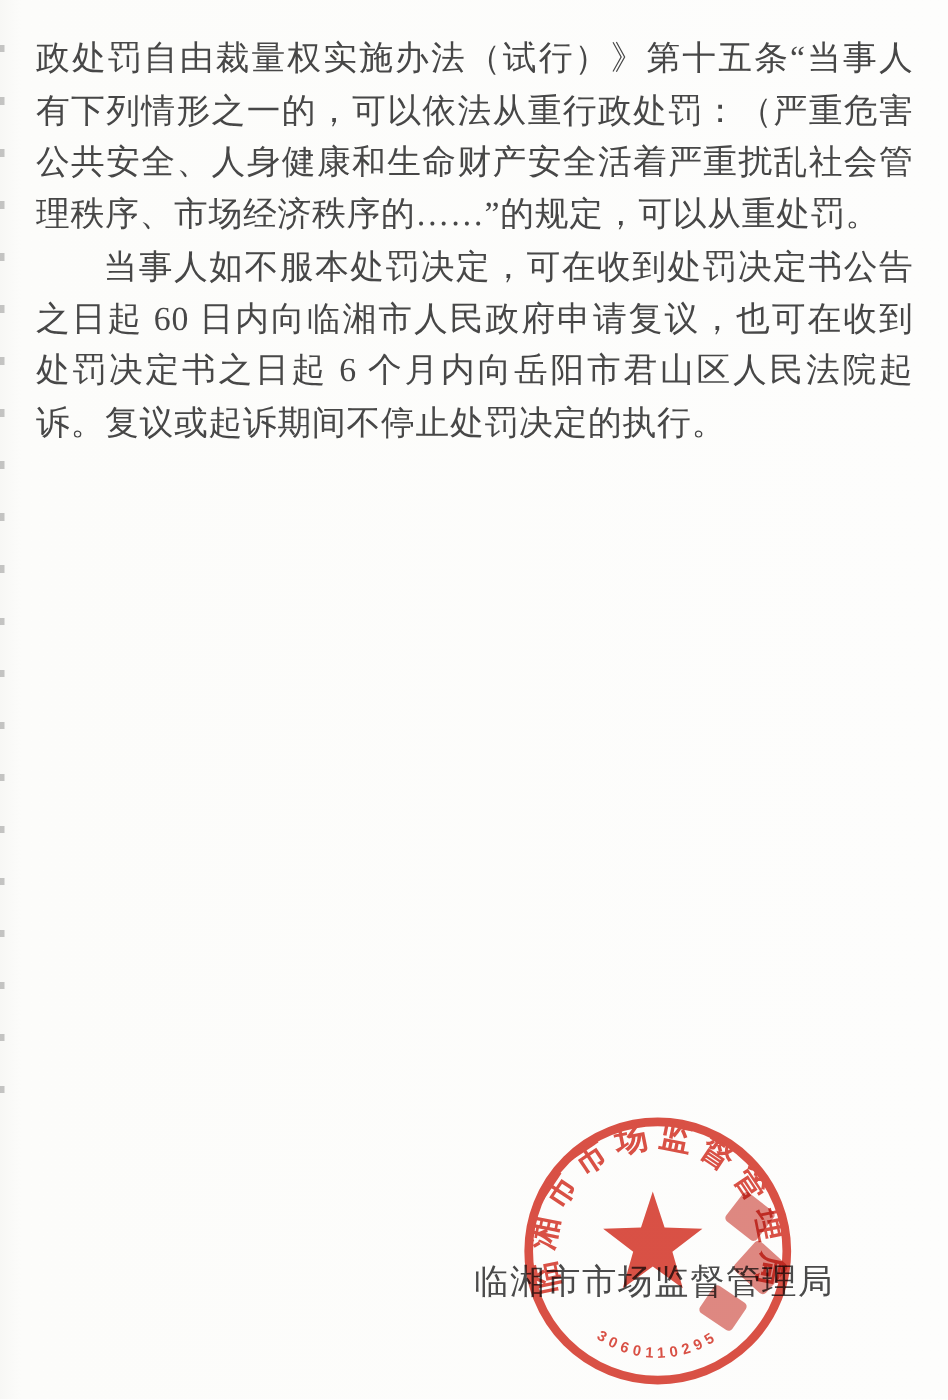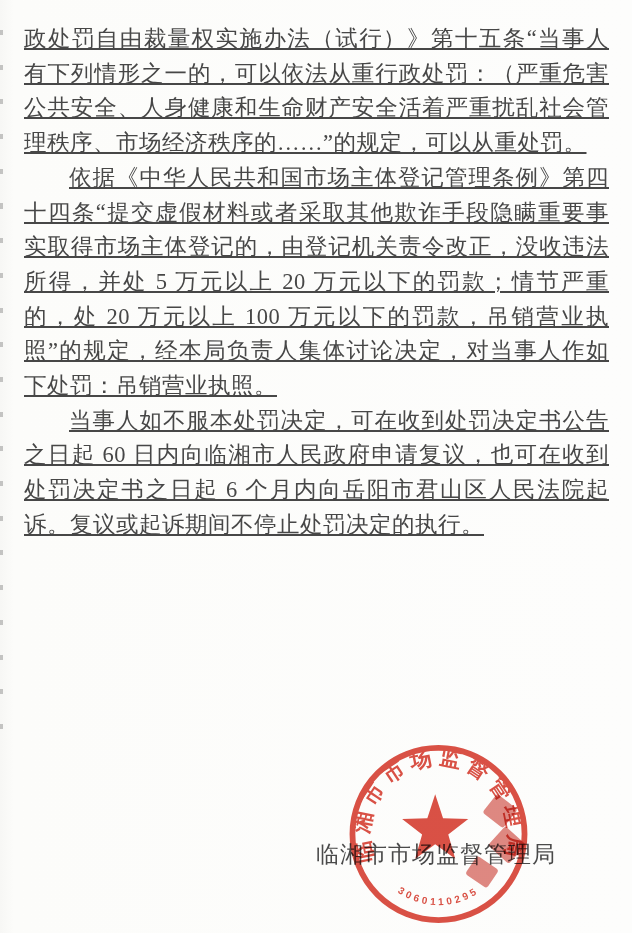--- a/index.html
+++ b/index.html
@@ -24,21 +24,21 @@
     position: absolute;
     left: 24px; top: 22px;
     width: 585px;
     color: #474747;
     font-size: 22.5px;
     line-height: 34.7px;
     text-align: justify;
     text-justify: inter-character;
     letter-spacing: 0.5px;
   }
-  .para { margin: 0; text-decoration: underline; }
+  .para { margin: 0; }
   .para.indent { text-indent: 2em; }
   .closing {
     position: absolute;
     left: 316px; top: 839px;
     width: 240px;
     text-align: center;
     color: #4a4a4a;
   }
   .closing .authority { font-size: 23px; letter-spacing: 1px; white-space: nowrap; }
   .closing .date { font-size: 22px; margin-top: 7px; letter-spacing: 2px; white-space: nowrap; }
@@ -65,21 +65,20 @@
 </style>
 </head>
 <body>
 
 <div class="page">
 
   <div class="edge-artifacts"></div>
 
   <div class="doc-body">
     <p class="para">政处罚自由裁量权实施办法（试行）》第十五条“当事人有下列情形之一的，可以依法从重行政处罚：（严重危害公共安全、人身健康和生命财产安全活着严重扰乱社会管理秩序、市场经济秩序的……”的规定，可以从重处罚。</p>
-    <p class="para indent">依据《中华人民共和国市场主体登记管理条例》第四十四条“提交虚假材料或者采取其他欺诈手段隐瞒重要事实取得市场主体登记的，由登记机关责令改正，没收违法所得，并处 5 万元以上 20 万元以下的罚款；情节严重的，处 20 万元以上 100 万元以下的罚款，吊销营业执照”的规定，经本局负责人集体讨论决定，对当事人作如下处罚：吊销营业执照。</p>
     <p class="para indent">当事人如不服本处罚决定，可在收到处罚决定书公告之日起 60 日内向临湘市人民政府申请复议，也可在收到处罚决定书之日起 6 个月内向岳阳市君山区人民法院起诉。复议或起诉期间不停止处罚决定的执行。</p>
   </div>
 
   <div class="closing">
     <div class="authority">临湘市市场监督管理局</div>
   </div>
 
   <svg class="seal" viewBox="0 0 220 220" xmlns="http://www.w3.org/2000/svg">
     <defs>
       <path id="sealArcTop" d="M 33.9 145.5 A 84 84 0 1 1 186.1 145.5" fill="none"></path>

